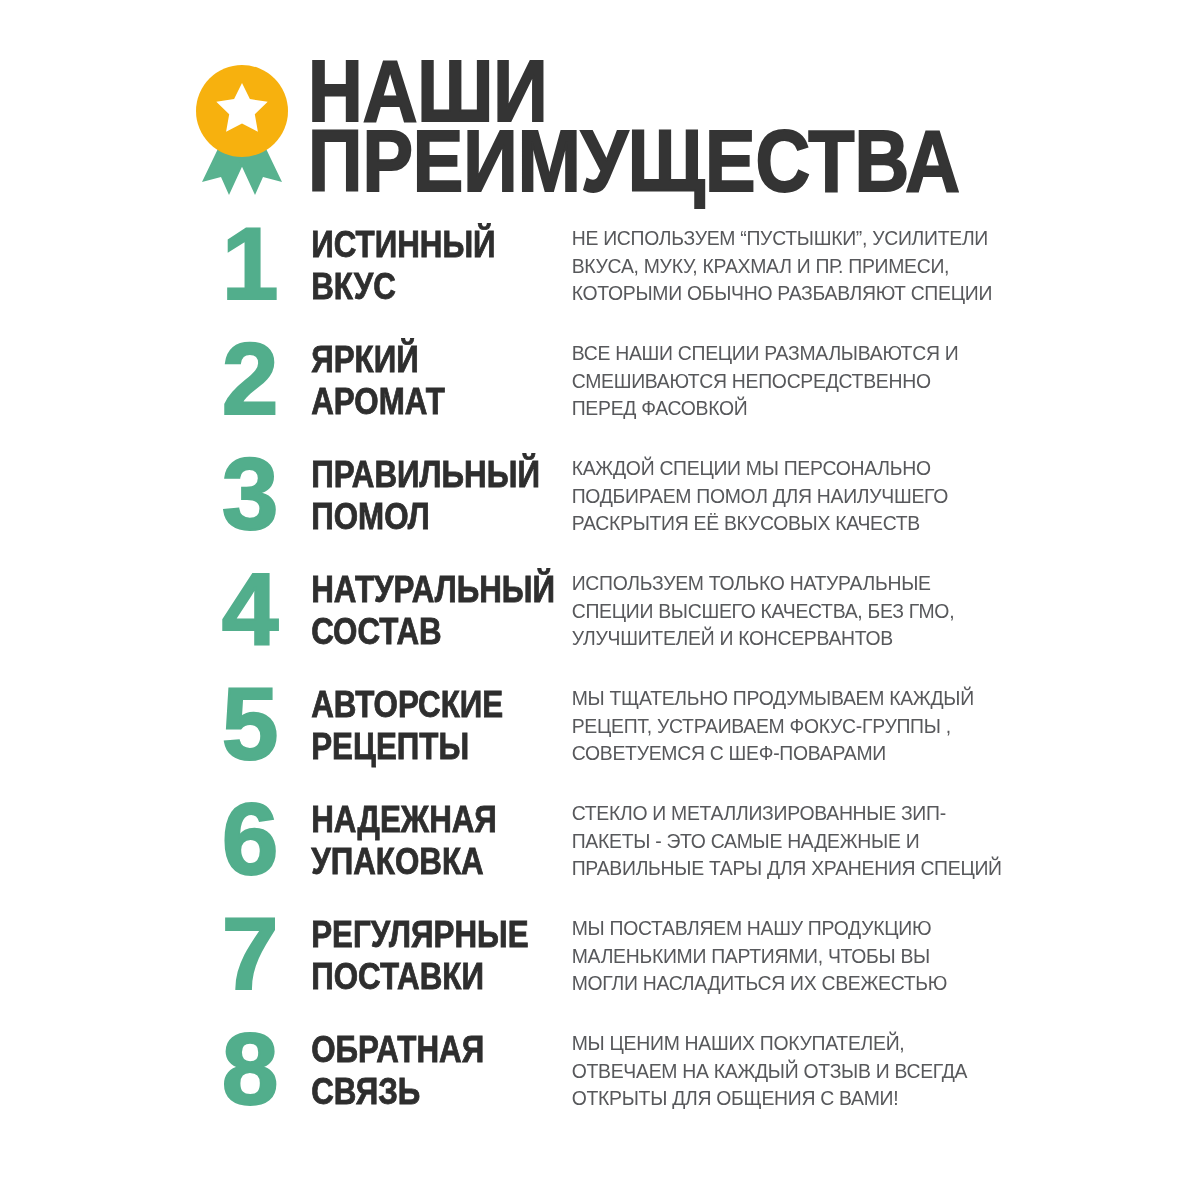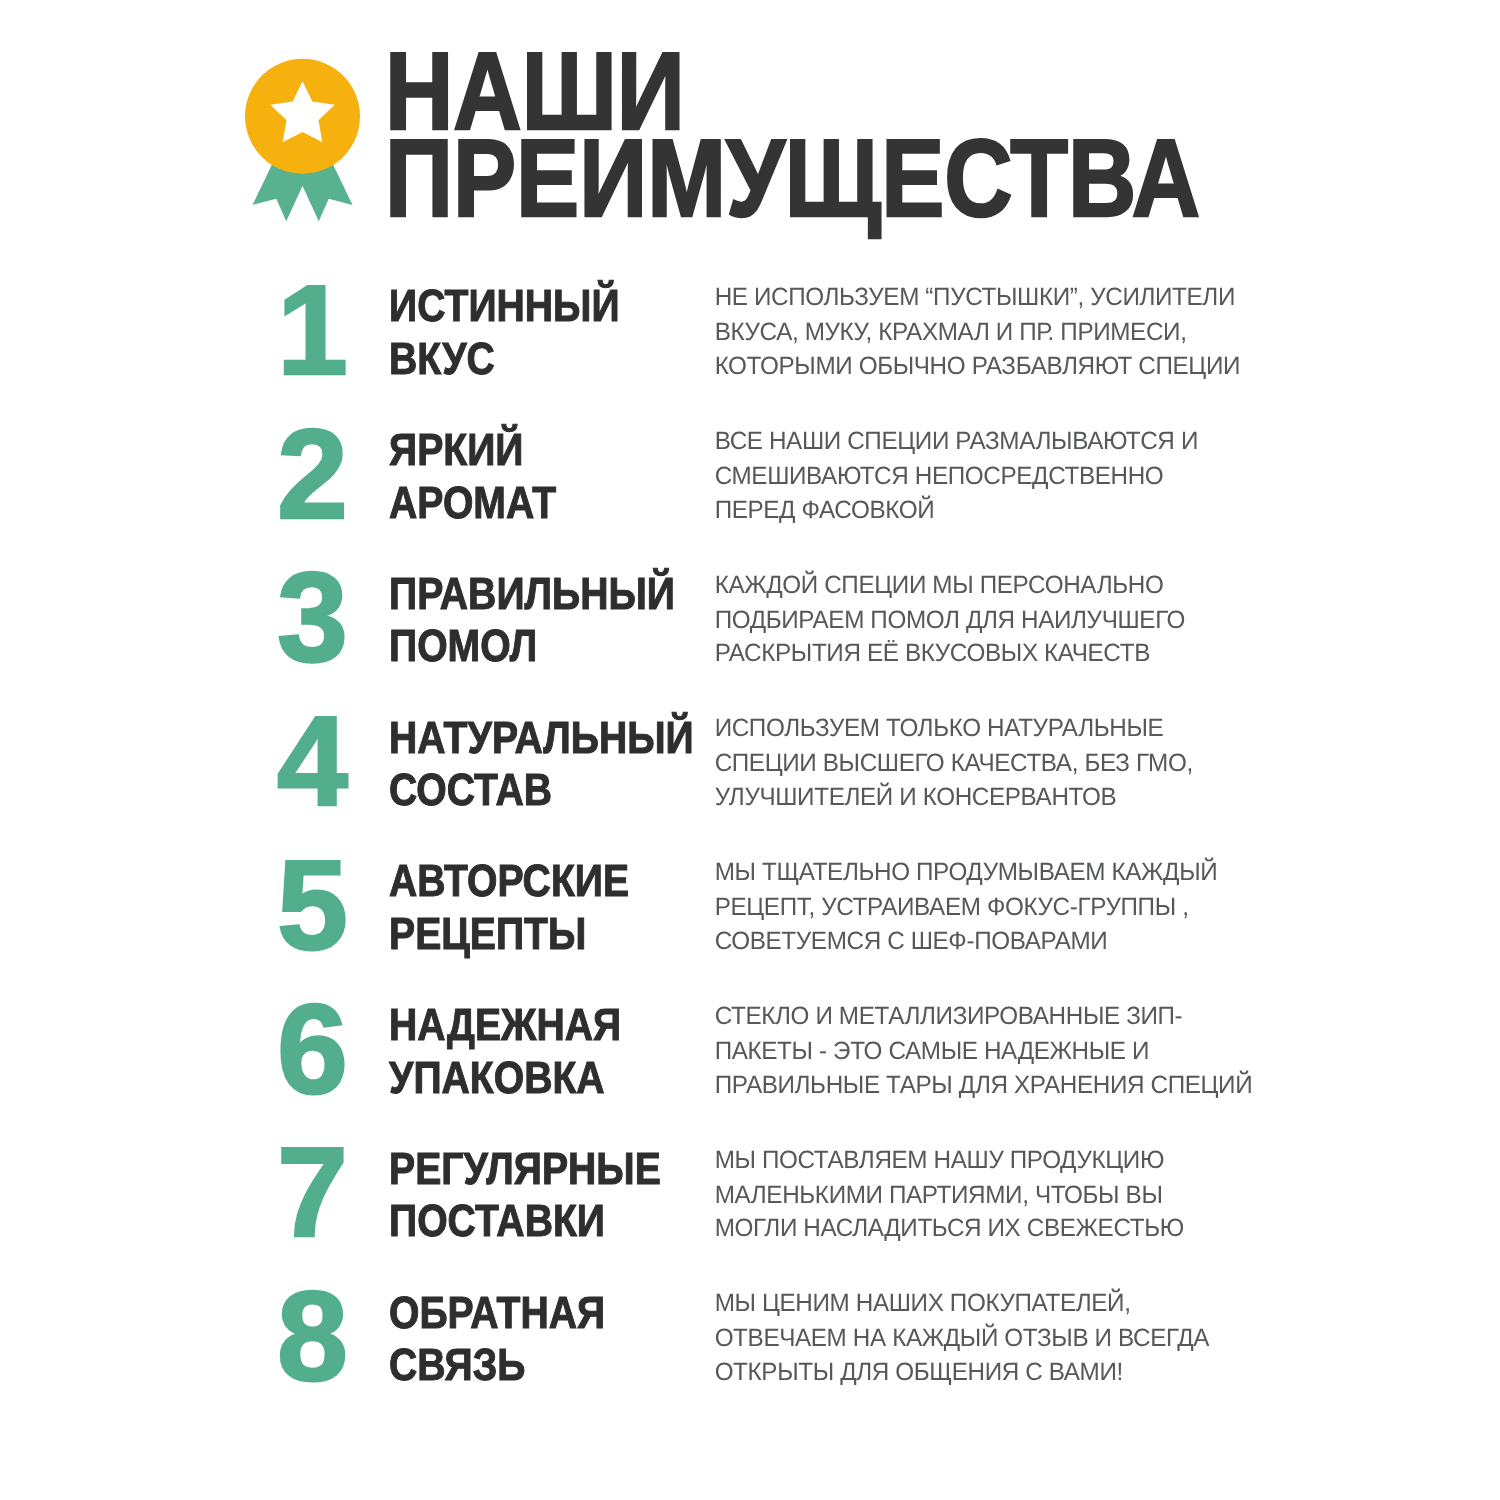--- a/index.html
+++ b/index.html
@@ -12,21 +12,21 @@
     position: relative;
     width: 1200px;
     height: 1200px;
     background: #ffffff;
     overflow: hidden;
   }
 
   
   .header {
     position: absolute;
-    top: 38px;
+    top: 56px;
     left: 192px;
     display: flex;
     align-items: flex-end;
   }
   .medal {
     width: 100px;
     height: 132px;
     flex: 0 0 auto;
     margin-top: 8px;
   }

